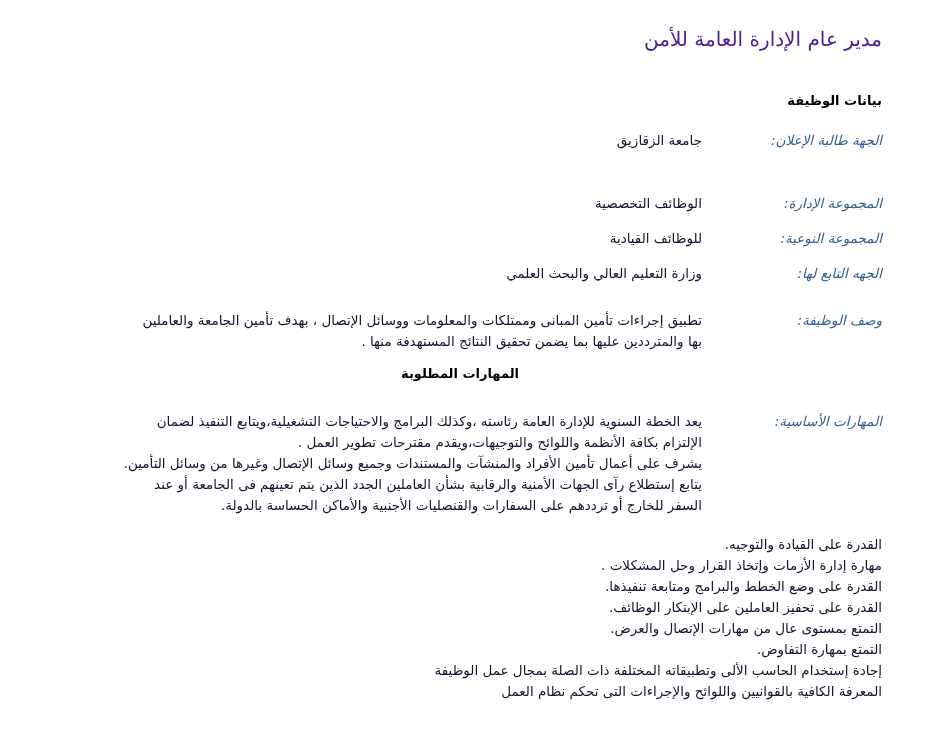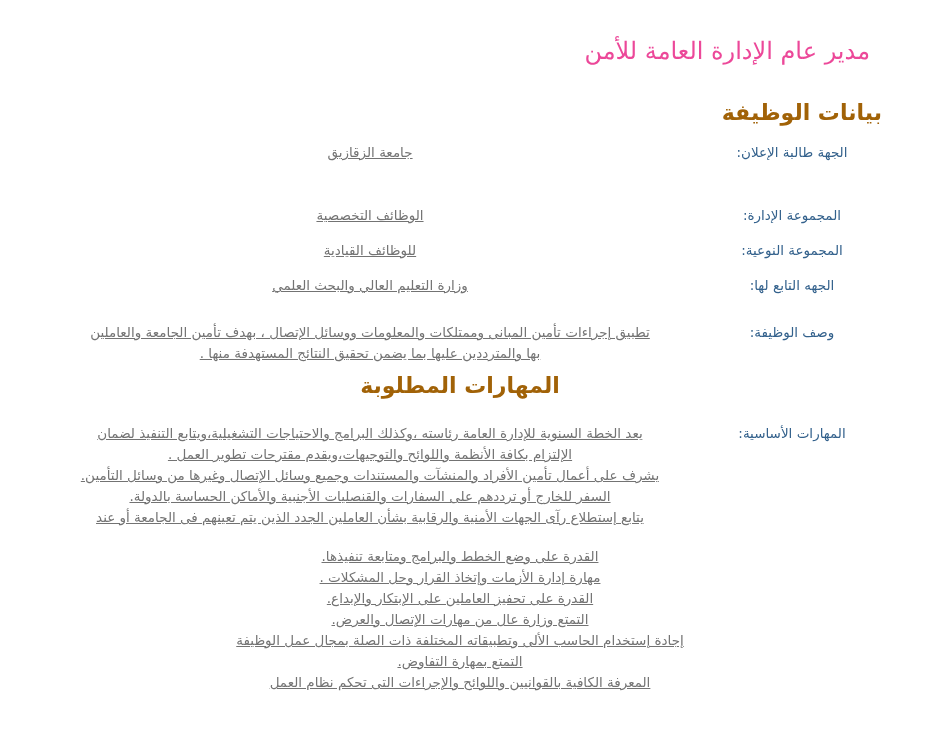--- a/index.html
+++ b/index.html
@@ -14,57 +14,57 @@
     direction: rtl;
     font-family: "DejaVu Sans", sans-serif;
   }
   .page {
     box-sizing: border-box;
     width: 930px;
     height: 741px;
     padding: 24px 48px 0 38px;
   }
   .job-title {
-    color: #ec4899;
+    color: #4c1d95;
     font-family: "DejaVu Serif", serif;
-    font-size: 24px;
+    font-size: 20px;
     line-height: 30px;
     text-align: right;
-    margin: 12px;
+    margin: 0;
     font-weight: normal;
   }
   .section-heading {
-    color: #a16207;
-    font-size: 22px;
+    color: #000000;
+    font-size: 13px;
     font-weight: bold;
     line-height: 22px;
     text-align: right;
     margin: 0;
   }
   .heading-1 { margin-top: 36px; }
   .heading-2 { margin-top: 11px; text-align: center; }
   .row {
     display: flex;
     align-items: flex-start;
   }
   .row .label {
     flex: 0 0 180px;
     color: #33618c;
     font-size: 13.5px;
     line-height: 21px;
-    text-align: center;
+    text-align: right;
+    font-style: italic;
   }
   .row .value {
     flex: 1 1 auto;
-    color: #737373;
+    color: #0f172a;
     font-size: 13.5px;
     line-height: 21px;
-    text-align: center;
+    text-align: right;
     order: -1; 
-    text-decoration: underline;
   }
   
   .row .label { order: 0; }
   .row .value { order: 1; }
   .mt-18 { margin-top: 18px; }
   .mt-42 { margin-top: 42px; }
   .mt-14 { margin-top: 14px; }
   .mt-26 { margin-top: 26px; }
   .mt-13 { margin-top: 18px; }
   .value .line { white-space: nowrap; }
@@ -107,30 +107,31 @@
   </div>
 
   <h2 class="section-heading heading-2">المهارات المطلوبة</h2>
 
   <div class="row mt-26">
     <div class="label">المهارات الأساسية:</div>
     <div class="value">
       <div class="line">يعد الخطة السنوية للإدارة العامة رئاسته ،وكذلك البرامج والاحتياجات التشغيلية،ويتابع التنفيذ لضمان</div>
       <div class="line">الإلتزام بكافة الأنظمة واللوائح والتوجيهات،ويقدم مقترحات تطوير العمل .</div>
       <div class="line">يشرف على أعمال تأمين الأفراد والمنشآت والمستندات وجميع وسائل الإتصال وغيرها من وسائل التأمين.</div>
+      <div class="line">يتابع إستطلاع رآى الجهات الأمنية والرقابية بشأن العاملين الجدد الذين يتم تعينهم فى الجامعة أو عند</div>
       <div class="line">السفر للخارج أو ترددهم على السفارات والقنصليات الأجنبية والأماكن الحساسة بالدولة.</div>
-      <div class="line">يتابع إستطلاع رآى الجهات الأمنية والرقابية بشأن العاملين الجدد الذين يتم تعينهم فى الجامعة أو عند</div>
     </div>
   </div>
 
   <div class="row mt-13">
     <div class="value">
+      <div class="line">القدرة على القيادة والتوجيه.</div>
+      <div class="line">مهارة إدارة الأزمات وإتخاذ القرار وحل المشكلات .</div>
       <div class="line">القدرة على وضع الخطط والبرامج ومتابعة تنفيذها.</div>
-      <div class="line">مهارة إدارة الأزمات وإتخاذ القرار وحل المشكلات .</div>
-      <div class="line">القدرة على تحفيز العاملين على الإبتكار والإبداع.</div>
-      <div class="line">التمتع وزارة عال من مهارات الإتصال والعرض.</div>
+      <div class="line">القدرة على تحفيز العاملين على الإبتكار الوظائف.</div>
+      <div class="line">التمتع بمستوى عال من مهارات الإتصال والعرض.</div>
+      <div class="line">التمتع بمهارة التفاوض.</div>
       <div class="line">إجادة إستخدام الحاسب الألى وتطبيقاته المختلفة ذات الصلة بمجال عمل الوظيفة</div>
-      <div class="line">التمتع بمهارة التفاوض.</div>
       <div class="line">المعرفة الكافية بالقوانيين واللوائح والإجراءات التى تحكم نظام العمل</div>
     </div>
   </div>
 
 </div>
 
 </body></html>

